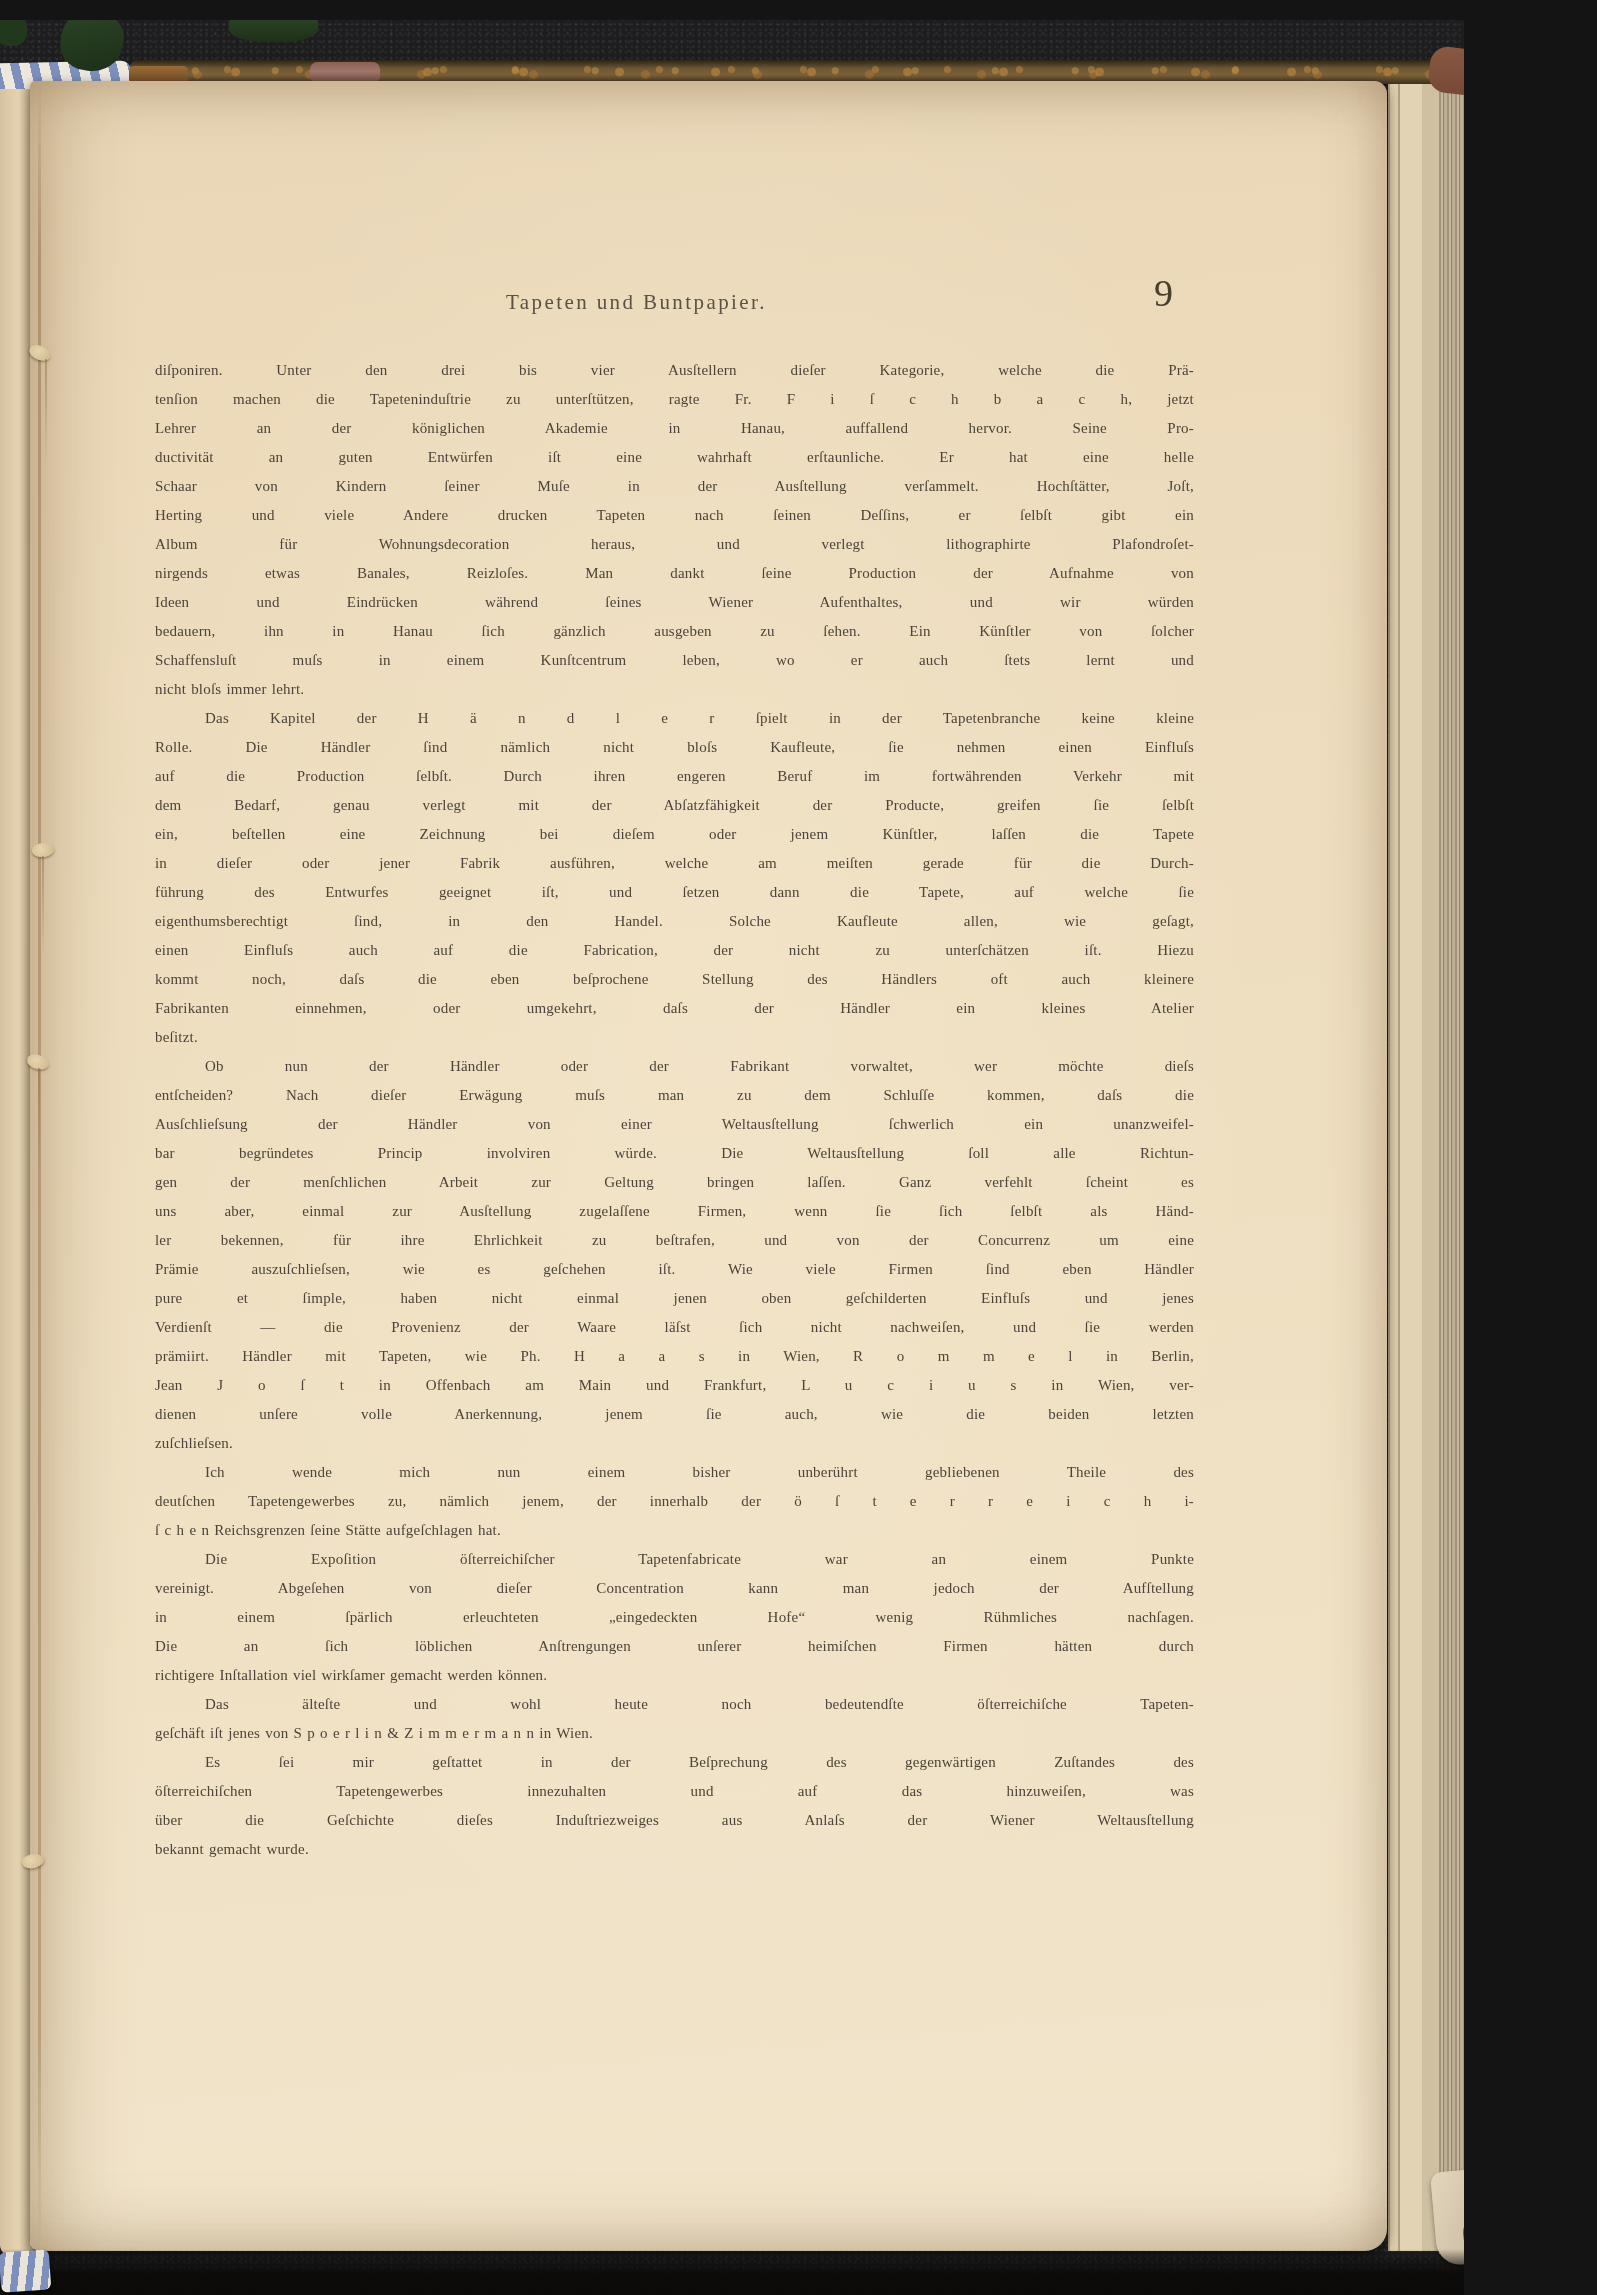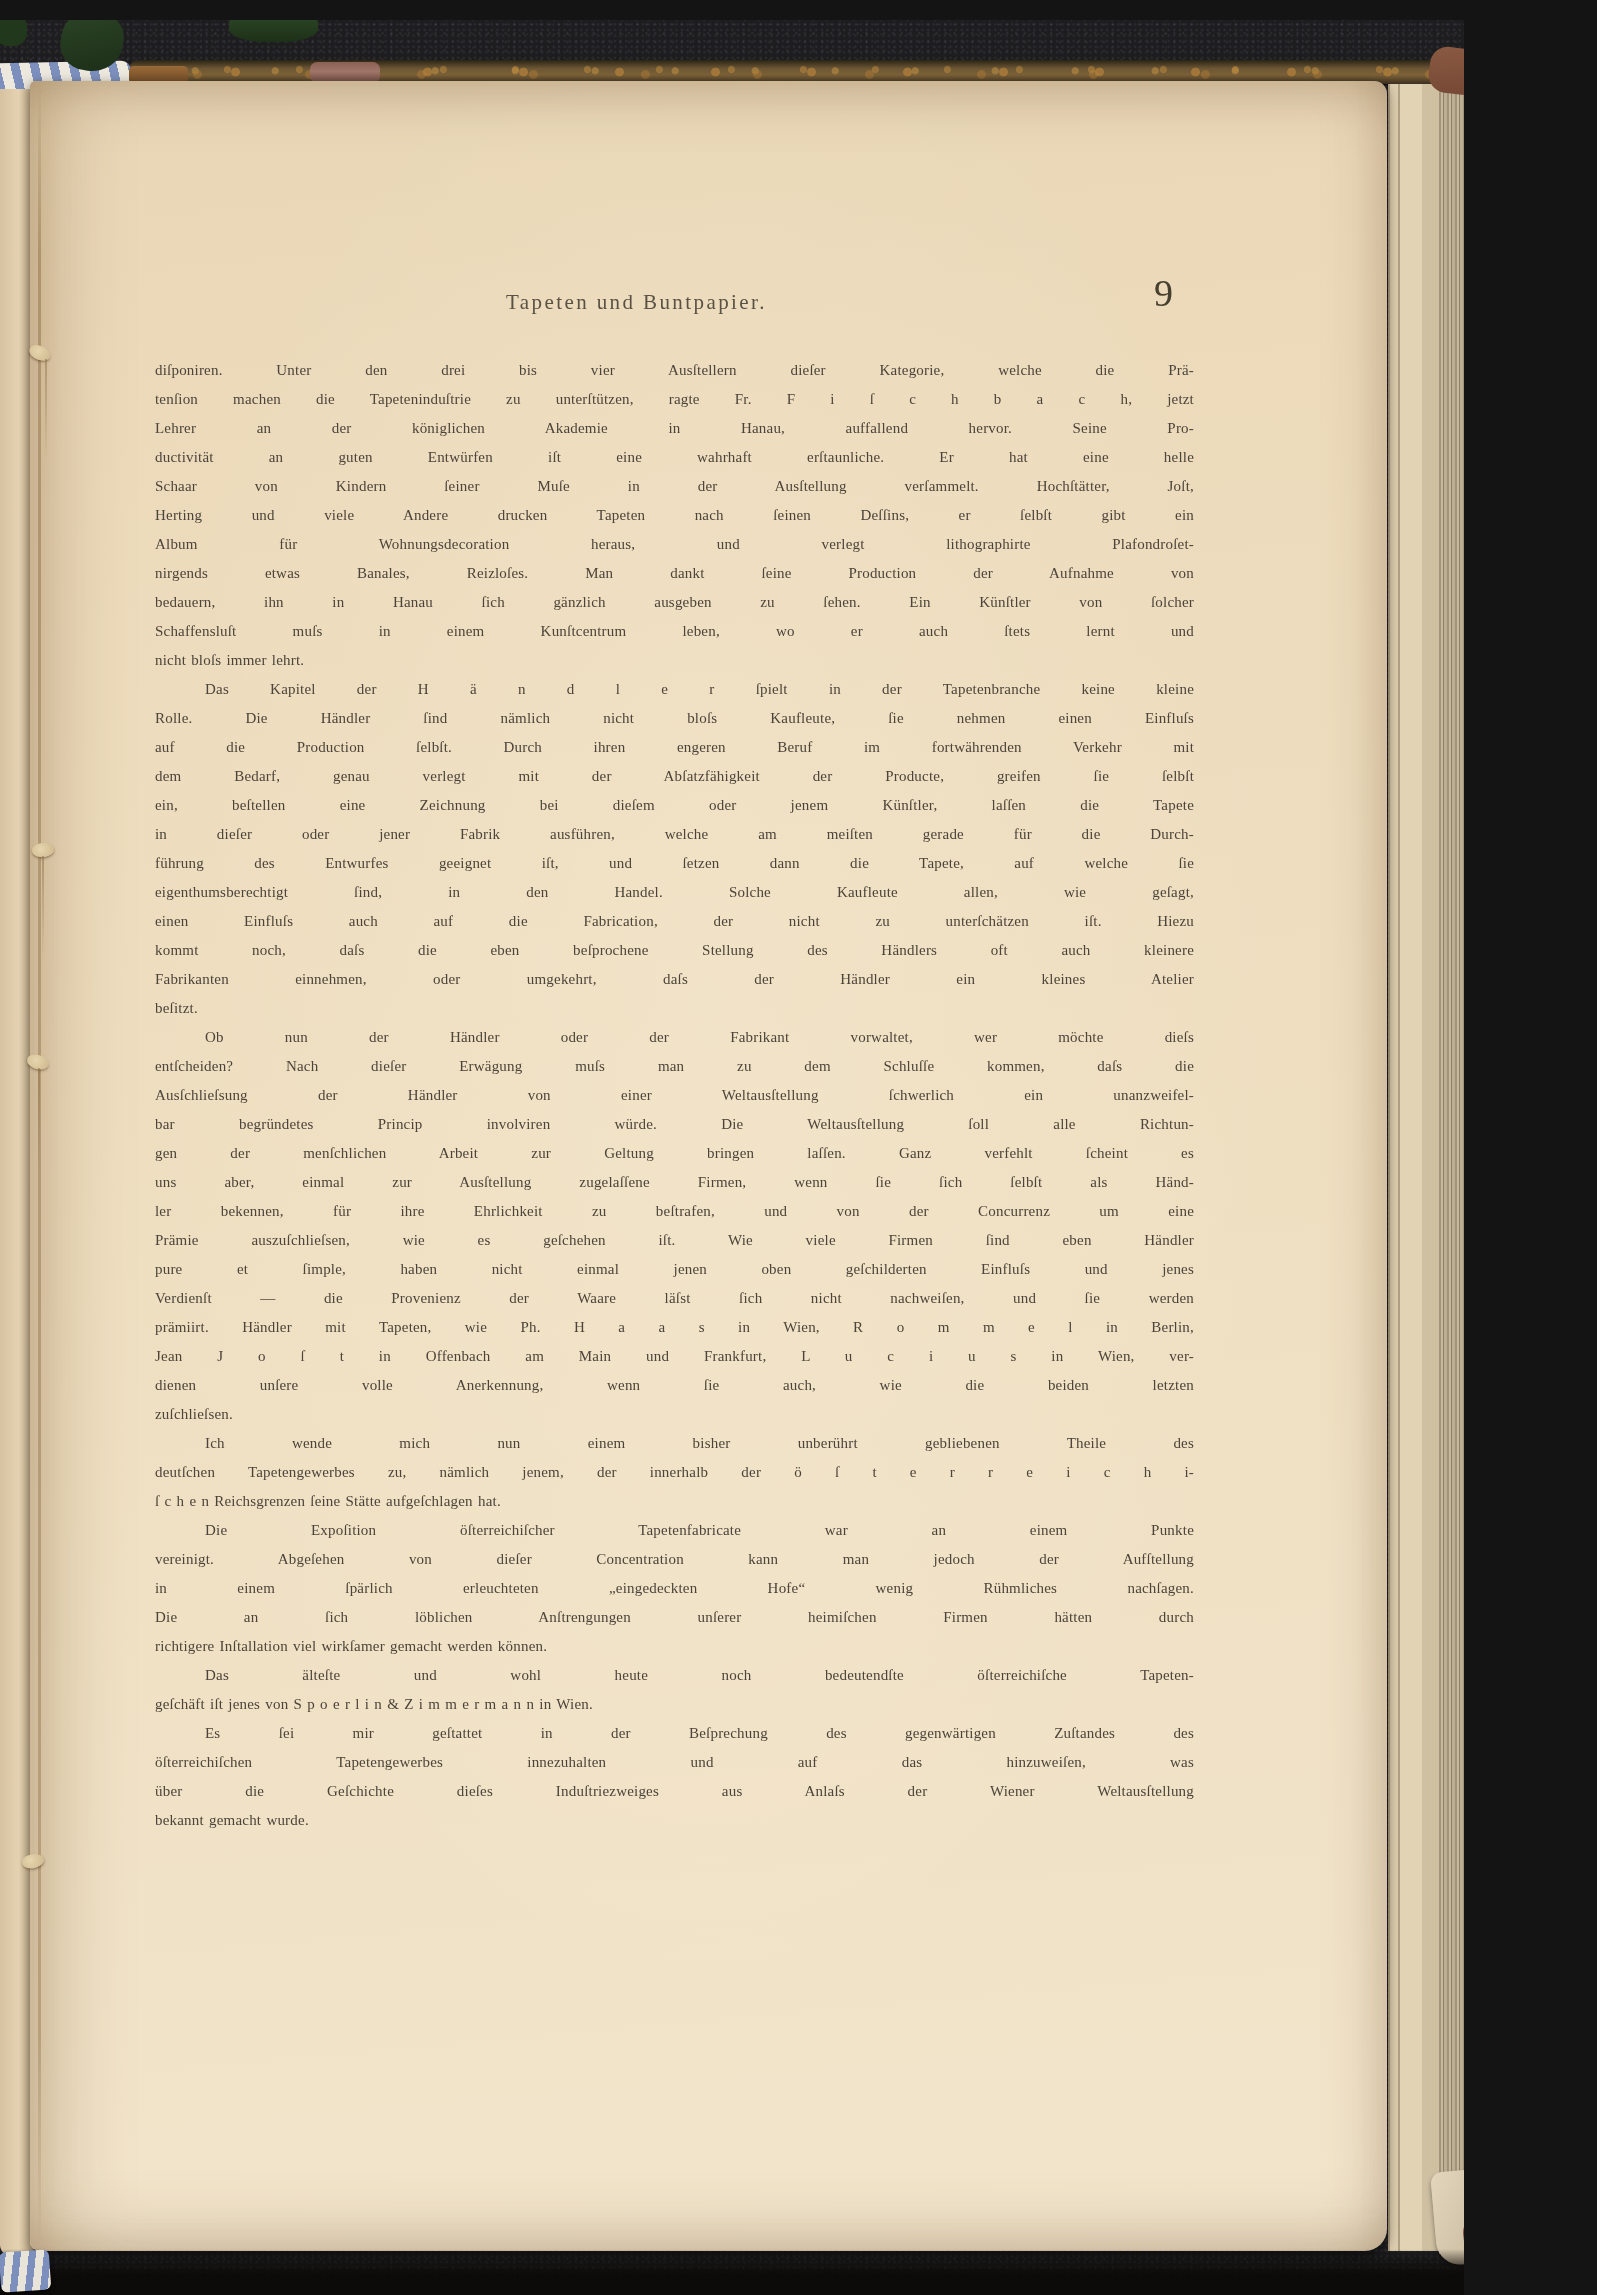--- a/index.html
+++ b/index.html
@@ -151,20 +151,21 @@
       <div class="abs body-text">
           <div class="paragraph">
             <div class="line">diſponiren.  Unter den drei bis vier Ausſtellern dieſer Kategorie,  welche die Prä-</div>
             <div class="line">tenſion machen die Tapeteninduſtrie zu unterſtützen, ragte Fr. F i ſ c h b a c h, jetzt</div>
             <div class="line">Lehrer an der königlichen Akademie in Hanau, auffallend hervor.  Seine Pro-</div>
             <div class="line">ductivität an guten Entwürfen iſt eine wahrhaft erſtaunliche.  Er hat eine helle</div>
             <div class="line">Schaar von Kindern ſeiner Muſe in der Ausſtellung verſammelt.  Hochſtätter, Joſt,</div>
             <div class="line">Herting und viele Andere drucken Tapeten nach ſeinen Deſſins,  er ſelbſt gibt ein</div>
             <div class="line">Album für Wohnungsdecoration heraus, und verlegt lithographirte Plafondroſet-</div>
             <div class="line">nirgends etwas Banales, Reizloſes. Man dankt ſeine Production der Aufnahme von</div>
+            <div class="line">Ideen und Eindrücken während ſeines Wiener Aufenthaltes, und wir würden</div>
             <div class="line">bedauern, ihn in Hanau ſich gänzlich ausgeben zu ſehen.  Ein Künſtler von ſolcher</div>
             <div class="line">Schaffensluſt muſs in einem Kunſtcentrum leben, wo er auch ſtets lernt und</div>
             <div class="line last">nicht bloſs immer lehrt.</div>
           </div>
           <div class="paragraph">
             <div class="line indent">Das Kapitel der H ä n d l e r ſpielt in der Tapetenbranche keine kleine</div>
             <div class="line">Rolle.  Die Händler ſind nämlich nicht bloſs Kaufleute,  ſie nehmen einen Einfluſs</div>
             <div class="line">auf die Production ſelbſt. Durch ihren engeren Beruf im fortwährenden Verkehr mit</div>
             <div class="line">dem Bedarf, genau verlegt mit der Abſatzfähigkeit der Producte, greifen ſie ſelbſt</div>
             <div class="line">ein, beſtellen eine Zeichnung bei dieſem oder jenem Künſtler, laſſen die Tapete</div>
@@ -182,21 +183,21 @@
             <div class="line">Ausſchlieſsung der Händler von einer Weltausſtellung ſchwerlich ein unanzweifel-</div>
             <div class="line">bar begründetes Princip involviren würde.  Die Weltausſtellung ſoll alle Richtun-</div>
             <div class="line">gen der menſchlichen Arbeit zur Geltung bringen laſſen.  Ganz verfehlt ſcheint es</div>
             <div class="line">uns aber, einmal zur Ausſtellung zugelaſſene Firmen, wenn ſie ſich ſelbſt als Händ-</div>
             <div class="line">ler bekennen, für ihre Ehrlichkeit zu beſtrafen,  und von der Concurrenz um eine</div>
             <div class="line">Prämie auszuſchlieſsen, wie es geſchehen iſt.  Wie viele Firmen ſind eben Händler</div>
             <div class="line">pure et ſimple,  haben nicht einmal jenen oben geſchilderten Einfluſs und jenes</div>
             <div class="line">Verdienſt — die Provenienz der Waare läſst ſich nicht nachweiſen, und ſie werden</div>
             <div class="line">prämiirt.  Händler mit Tapeten,  wie Ph. H a a s in Wien,  R o m m e l in Berlin,</div>
             <div class="line">Jean J o ſ t in Offenbach am Main und Frankfurt,  L u c i u s in Wien,  ver-</div>
-            <div class="line">dienen unſere volle Anerkennung,  wenn ſie auch,  wie die beiden letzten</div>
+            <div class="line">dienen unſere volle Anerkennung,  jenem ſie auch,  wie die beiden letzten</div>
             <div class="line last">zuſchlieſsen.</div>
           </div>
           <div class="paragraph">
             <div class="line indent">Ich wende mich nun einem bisher unberührt gebliebenen Theile des</div>
             <div class="line">deutſchen Tapetengewerbes zu, nämlich jenem, der innerhalb der ö ſ t e r r e i c h i-</div>
             <div class="line last">ſ c h e n Reichsgrenzen ſeine Stätte aufgeſchlagen hat.</div>
           </div>
           <div class="paragraph">
             <div class="line indent">Die Expoſition öſterreichiſcher Tapetenfabricate war an einem Punkte</div>
             <div class="line">vereinigt.  Abgeſehen von dieſer Concentration kann man jedoch der Aufſtellung</div>

